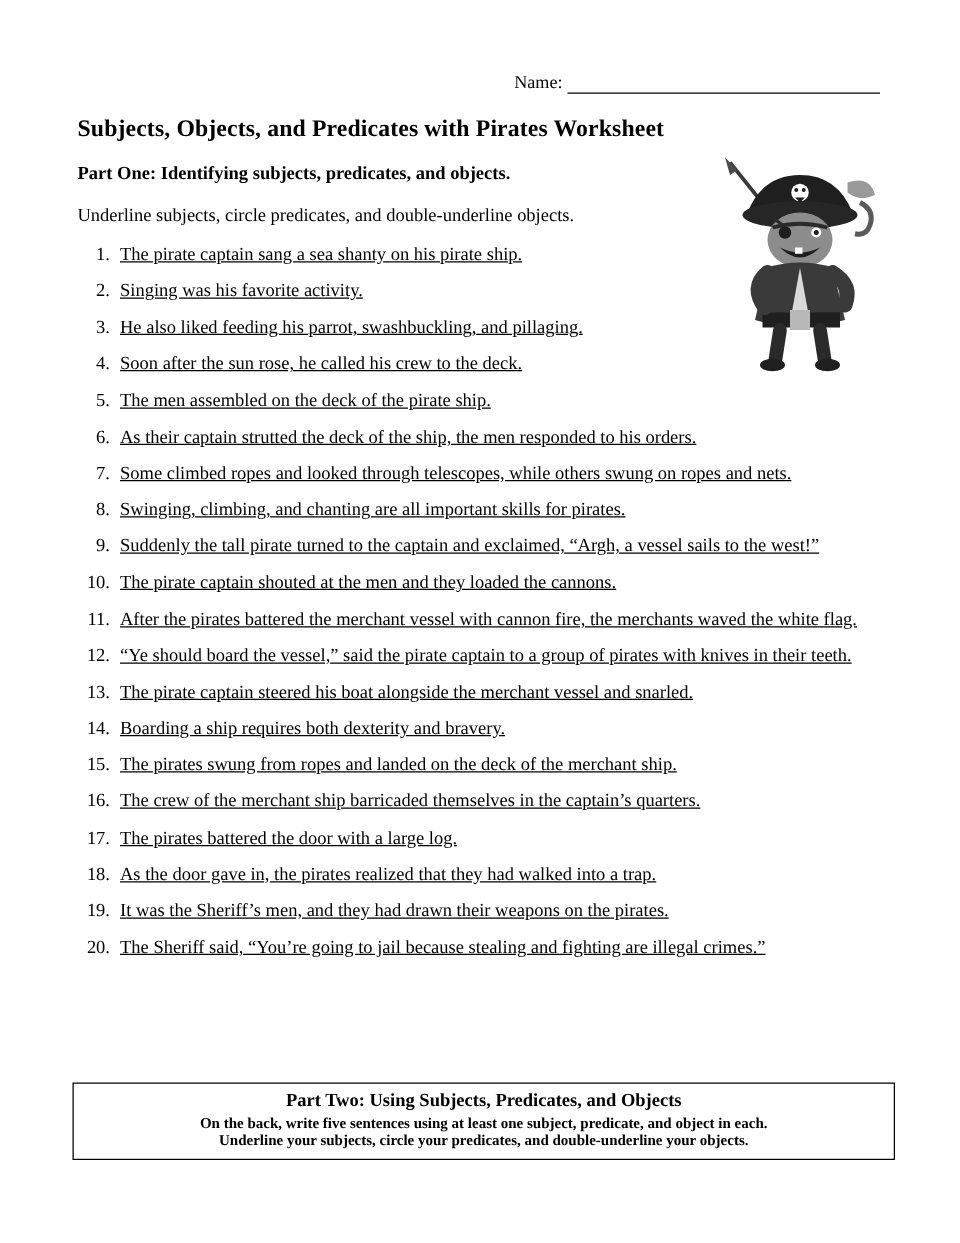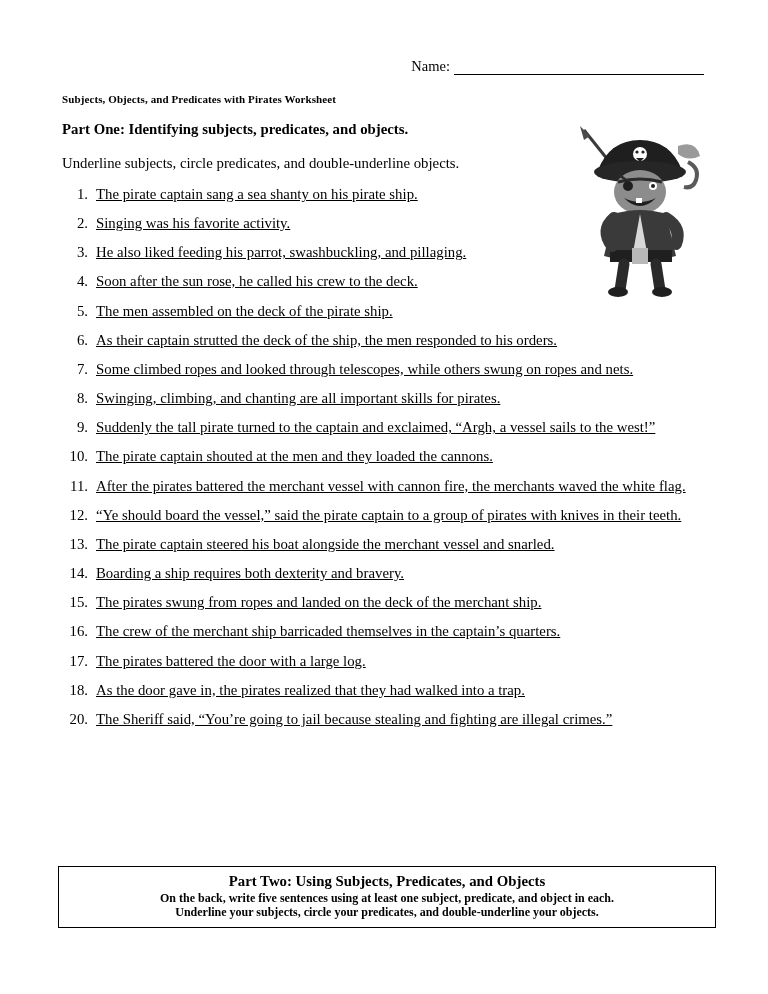--- a/index.html
+++ b/index.html
@@ -35,21 +35,21 @@
     margin-right: 4px;
     white-space: nowrap;
   }
   .name-blank {
     width: 250px;
     border-bottom: 1px solid #000;
     height: 14px;
   }
   
   .title {
-    font-size: 11px;
+    font-size: 19px;
     font-weight: bold;
     margin-top: 18px;
     margin-left: 2px;
     letter-spacing: 0.1px;
   }
   .part-one-head {
     font-size: 14.8px;
     font-weight: bold;
     margin-top: 16px;
     margin-left: 2px;
@@ -247,20 +247,24 @@
       </li>
     <li>
         <span class="num">17.</span>
         <span class="txt">The pirates battered the door with a large log.</span>
       </li>
     <li>
         <span class="num">18.</span>
         <span class="txt">As the door gave in, the pirates realized that they had walked into a trap.</span>
       </li>
     <li>
+        <span class="num">19.</span>
+        <span class="txt">It was the Sheriff’s men, and they had drawn their weapons on the pirates.</span>
+      </li>
+    <li>
         <span class="num">20.</span>
         <span class="txt">The Sheriff said, “You’re going to jail because stealing and fighting are illegal crimes.”</span>
       </li>
   </ol>
 
   <div class="part-two">
     <div class="part-two-head">Part Two: Using Subjects, Predicates, and Objects</div>
     <div class="part-two-line">On the back, write five sentences using at least one subject, predicate, and object in each.</div>
     <div class="part-two-line">Underline your subjects, circle your predicates, and double-underline your objects.</div>
   </div>

